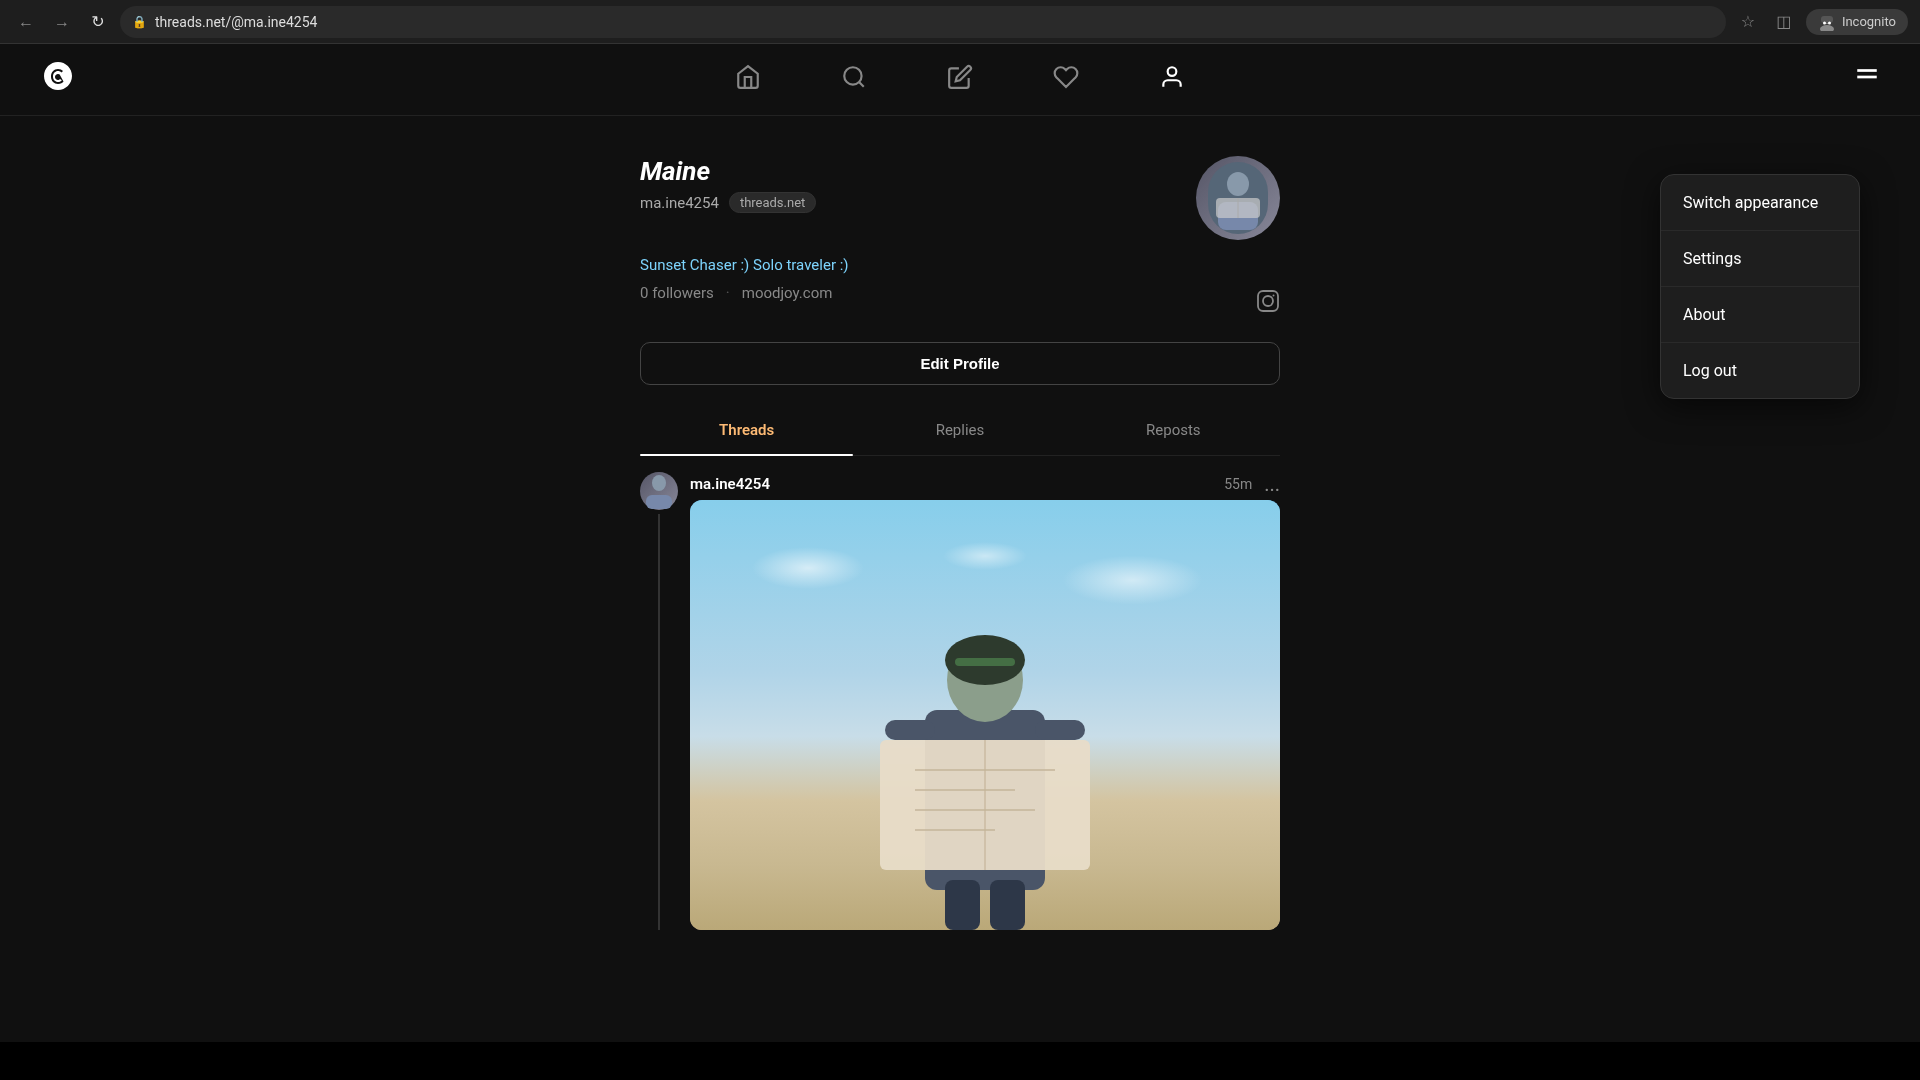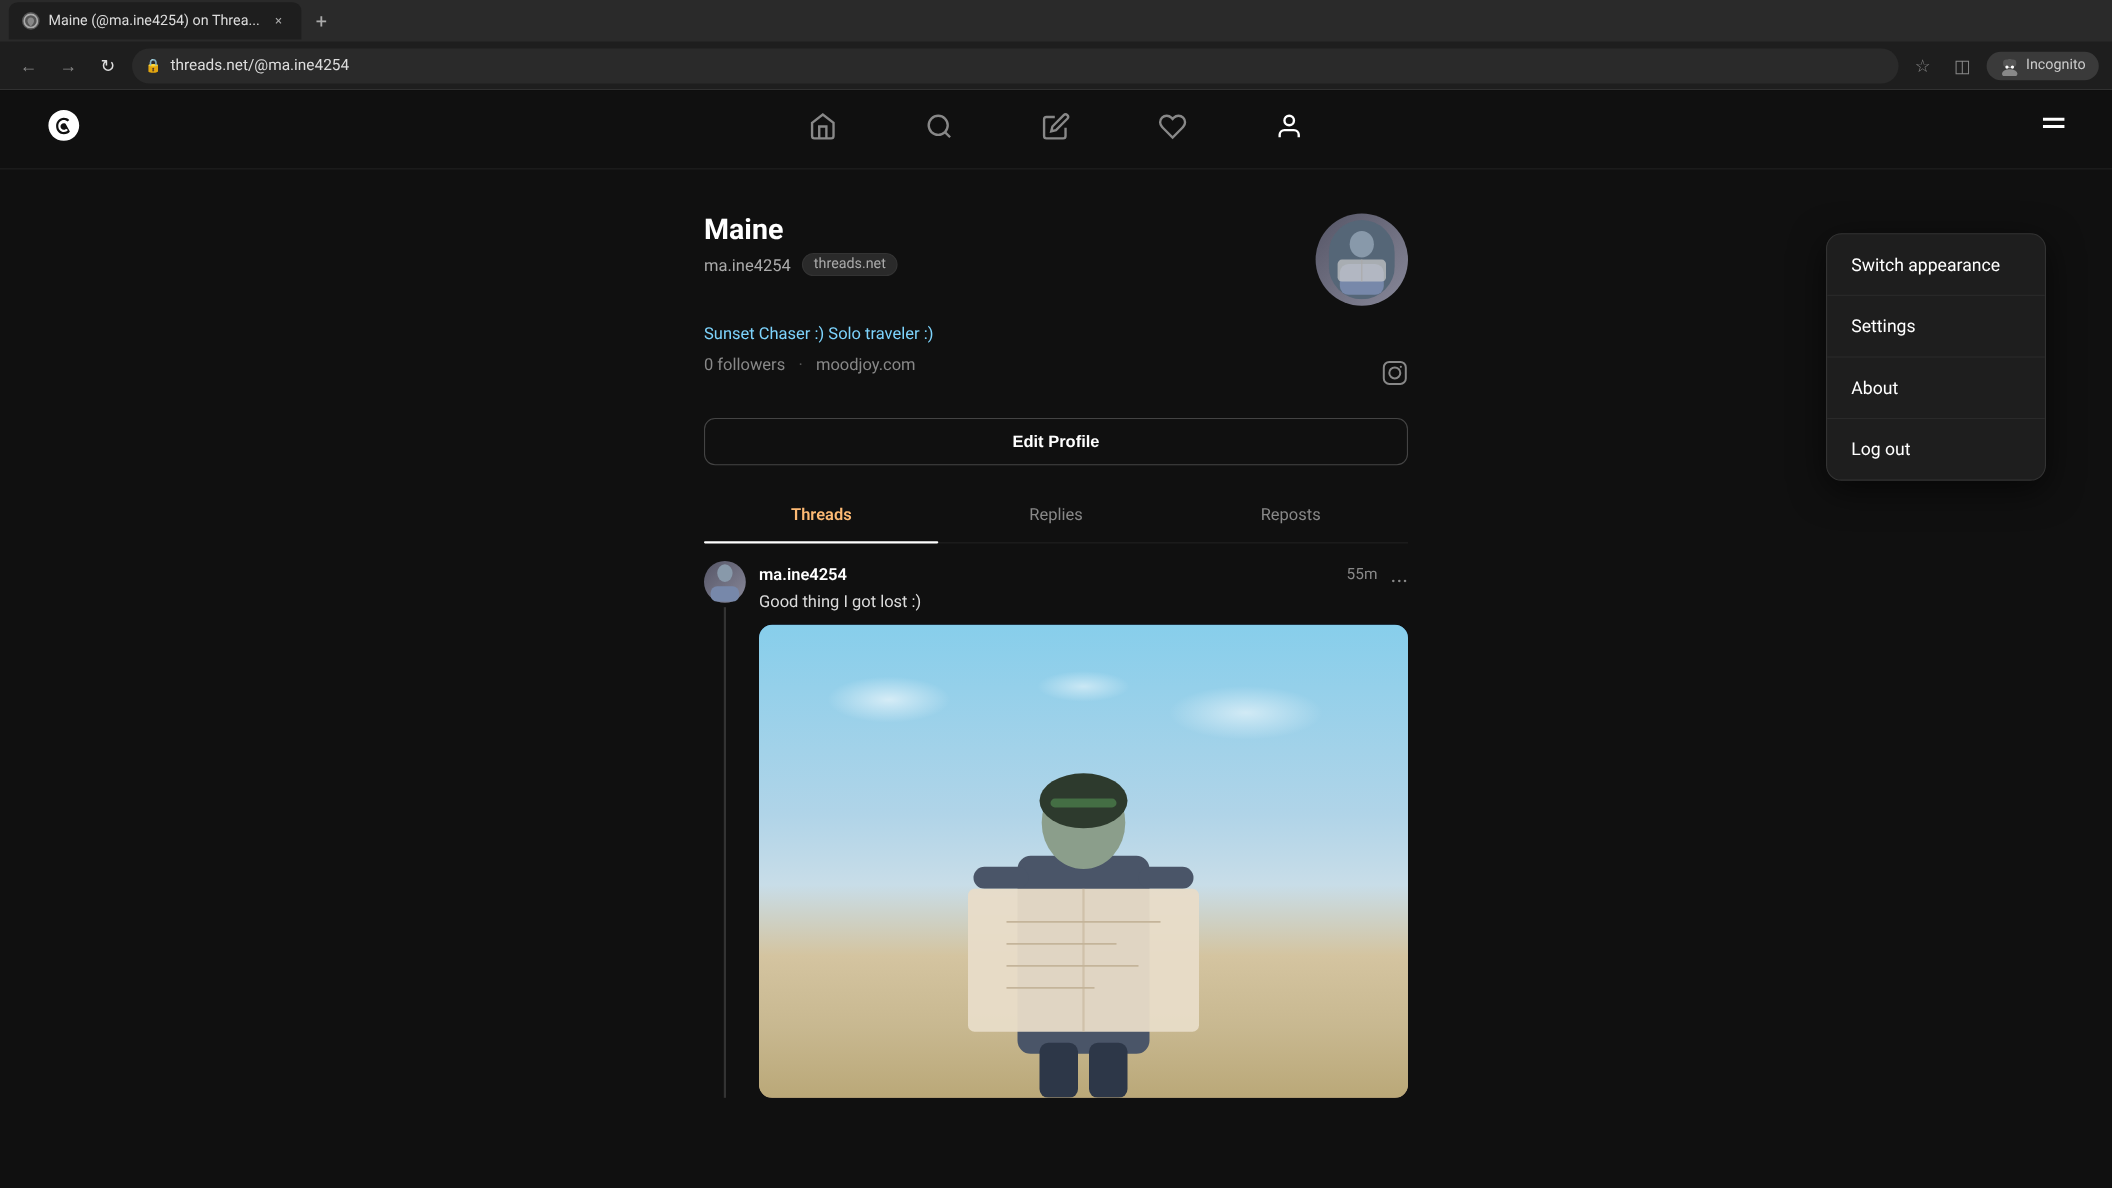--- a/index.html
+++ b/index.html
@@ -207,20 +207,21 @@
       justify-content: space-between;
       align-items: flex-start;
       margin-bottom: 12px;
     }
 
     .profile-info h1 {
       font-size: 26px;
       font-weight: 700;
       color: #fff;
       margin-bottom: 6px;
+      font-style: italic;
     }
 
     .profile-handle-row {
       display: flex;
       align-items: center;
       gap: 10px;
     }
 
     .profile-handle {
       font-size: 15px;
@@ -447,33 +448,20 @@
         radial-gradient(ellipse 80px 30px at 20% 40%, rgba(255,255,255,0.6) 0%, transparent 70%),
         radial-gradient(ellipse 60px 20px at 50% 30%, rgba(255,255,255,0.5) 0%, transparent 70%),
         radial-gradient(ellipse 100px 35px at 75% 50%, rgba(255,255,255,0.55) 0%, transparent 70%);
     }
   </style>
 </head>
 <body>
 
 <div class="browser-chrome">
 
-  <div class="browser-tab-bar">
-    <div class="browser-tab">
-      <div class="tab-favicon">
-        <svg width="14" height="14" viewBox="0 0 14 14" fill="none">
-          <circle cx="7" cy="7" r="6" stroke="#aaa" stroke-width="1.5"></circle>
-          <path d="M4 7c0-1.66 1.34-3 3-3s3 1.34 3 3c0 2-3 5-3 5s-3-3-3-5z" fill="#888"></path>
-        </svg>
-      </div>
-      <span>Maine (@ma.ine4254) on Threa...</span>
-      <span class="tab-close">×</span>
-    </div>
-    <div class="tab-new">+</div>
-  </div>
 
   <div class="browser-toolbar">
     <div class="nav-btn">←</div>
     <div class="nav-btn">→</div>
     <div class="nav-btn active">↻</div>
 
     <div class="address-bar">
       <span class="lock-icon">🔒</span>
       <span>threads.net/@ma.ine4254</span>
     </div>
@@ -612,21 +600,20 @@
         <div class="post-thread-line"></div>
       </div>
       <div class="post-right">
         <div class="post-header">
           <span class="post-username">ma.ine4254</span>
           <div class="post-meta">
             <span class="post-time">55m</span>
             <span class="post-more">...</span>
           </div>
         </div>
-        <p class="post-text">Good thing I got lost :)</p>
 
         <div class="post-image">
           <div class="sky-gradient"></div>
           <div class="clouds"></div>
 
           <svg style="position:absolute;bottom:0;left:50%;transform:translateX(-50%);" width="300" height="380" viewBox="0 0 300 380" fill="none">
 
             <rect x="90" y="160" width="120" height="180" rx="12" fill="#4a5568"></rect>
 
             <ellipse cx="150" cy="130" rx="38" ry="42" fill="#8b9e8b"></ellipse>

